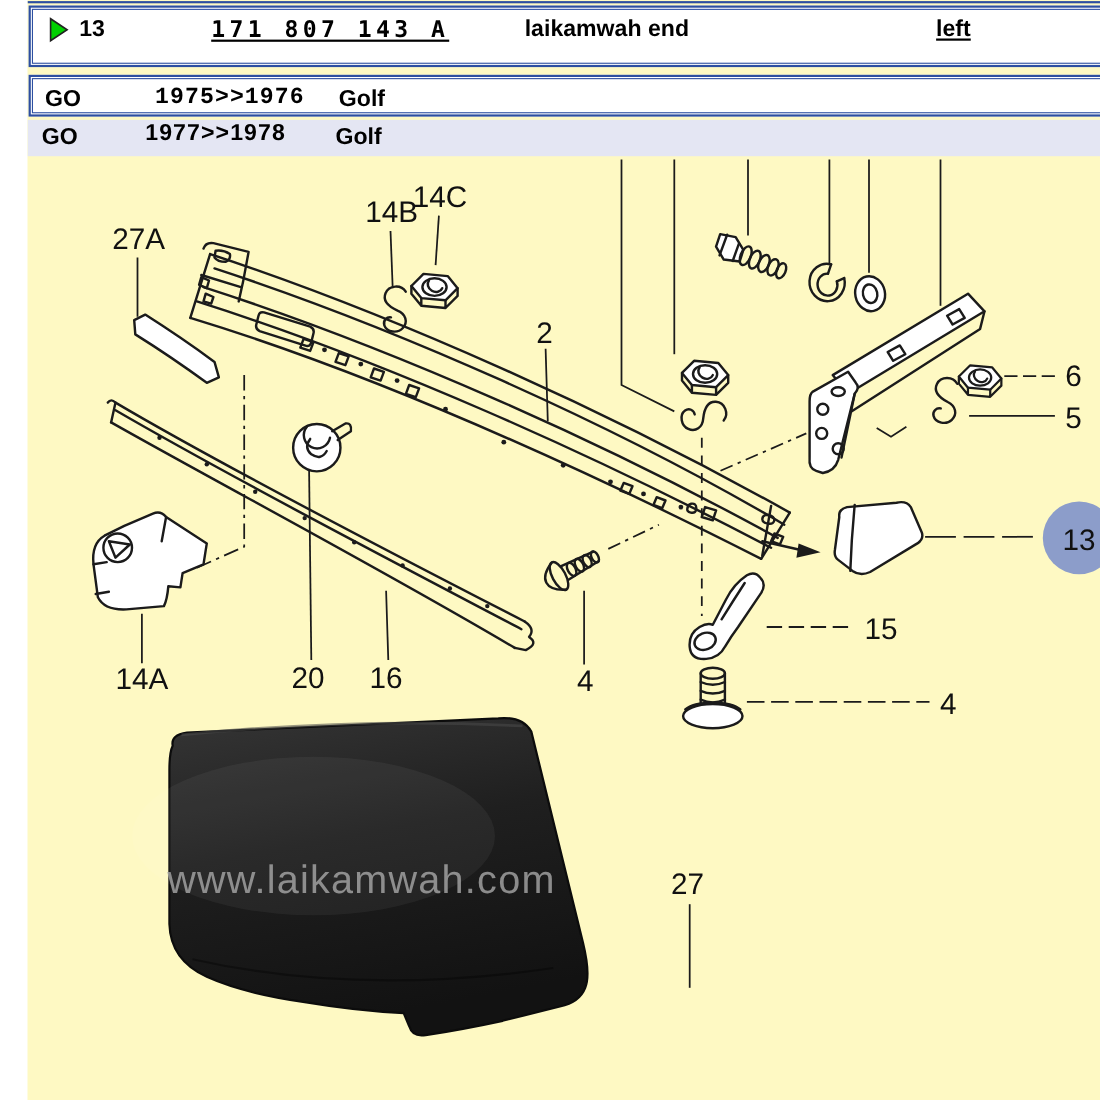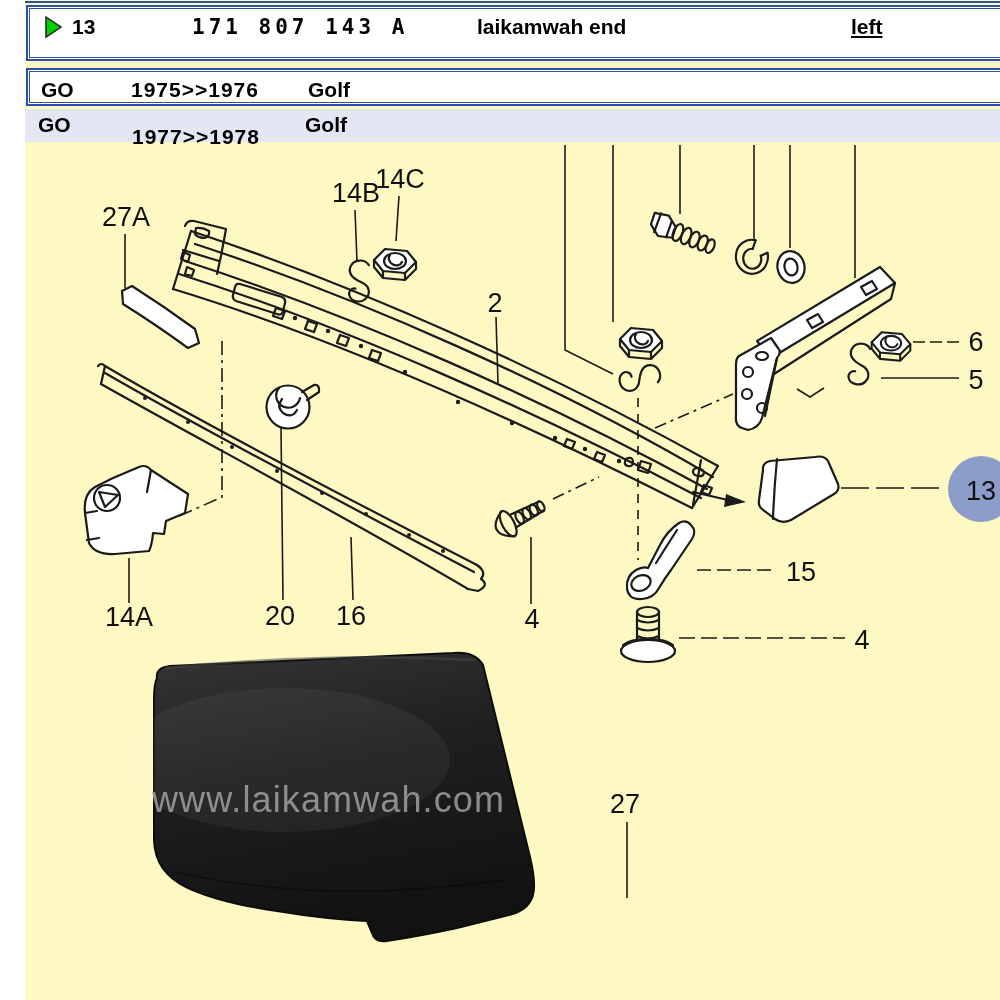--- a/index.html
+++ b/index.html
@@ -6,21 +6,21 @@
   #screen{position:relative;width:983px;height:1000px;background:#fef9c3;overflow:hidden;
           font-family:"Liberation Sans",sans-serif;margin-left:25px;}
   .topline{position:absolute;top:1px;left:0;width:1000px;height:2px;background:#2d4fa1;}
   .prow{position:absolute;left:1px;width:994px;background:#fff;box-sizing:border-box;}
   .row1{top:5px;height:56px;border:2px solid #2d4fa1;}
   .row1::before{content:"";position:absolute;inset:1px;border:1px solid #2d4fa1;pointer-events:none;}
   .row2{top:68px;height:38px;border:2px solid #2d4fa1;}
   .row2::before{content:"";position:absolute;inset:1px;border:1px solid #2d4fa1;pointer-events:none;}
   .row3{top:109px;height:33px;border:none;background:#e4e6f3;left:0;width:1000px;}
   .cell{position:absolute;font-weight:bold;font-size:21px;color:#000;white-space:nowrap;}
-  .mono{font-family:"DejaVu Sans Mono",monospace;letter-spacing:4px;}
+  .mono{font-family:"DejaVu Sans Mono",monospace;letter-spacing:4px;text-decoration:underline;}
   .arrowbox{position:absolute;left:14px;top:7px;}
   #diagram{position:absolute;left:0;top:140px;}
   .ln{stroke:#1b1b1b;stroke-width:2.2;fill:none;stroke-linecap:round;stroke-linejoin:round;}
   .lnw{stroke:#1b1b1b;stroke-width:2.2;fill:#fff;stroke-linejoin:round;}
   .thin{stroke:#1b1b1b;stroke-width:1.6;fill:none;}
   .lbl{font-family:"Liberation Sans",sans-serif;font-size:27px;fill:#111;text-anchor:middle;}
 </style>
 </head>
 <body>
 
@@ -34,26 +34,26 @@
         </svg>
     </span>
     <span class="cell" style="left:44px;top:8px;">13</span>
     <span class="cell mono" style="left:164px;top:8px;">171 807 143 A</span>
     <span class="cell" style="left:449px;top:8px;">laikamwah end</span>
     <span class="cell" style="left:823px;top:8px;text-decoration:underline;">left</span>
   </div>
 
   <div class="prow row2">
     <span class="cell" style="left:13px;top:8px;">GO</span>
-    <span class="cell" style="left:103px;top:8px;letter-spacing:1px;">1975&gt;&gt;1976</span>
+    <span class="cell" style="left:113px;top:8px;letter-spacing:1px;font-family:Liberation Mono, monospace;">1975&gt;&gt;1976</span>
     <span class="cell" style="left:280px;top:8px;">Golf</span>
   </div>
   <div class="prow row3">
     <span class="cell" style="left:13px;top:4px;">GO</span>
-    <span class="cell" style="left:107px;top:16px;letter-spacing:1px;">1977&gt;&gt;1978</span>
+    <span class="cell" style="left:107px;top:0;letter-spacing:1px;">1977&gt;&gt;1978</span>
     <span class="cell" style="left:280px;top:4px;">Golf</span>
   </div>
 
   <svg id="diagram" width="1000" height="860" viewBox="0 140 1000 860">
     <defs>
       <linearGradient id="capGrad" x1="0" y1="0" x2="0.25" y2="1">
         <stop offset="0" stop-color="#353535"></stop>
         <stop offset="0.45" stop-color="#1f1f1f"></stop>
         <stop offset="1" stop-color="#121212"></stop>
       </linearGradient>

